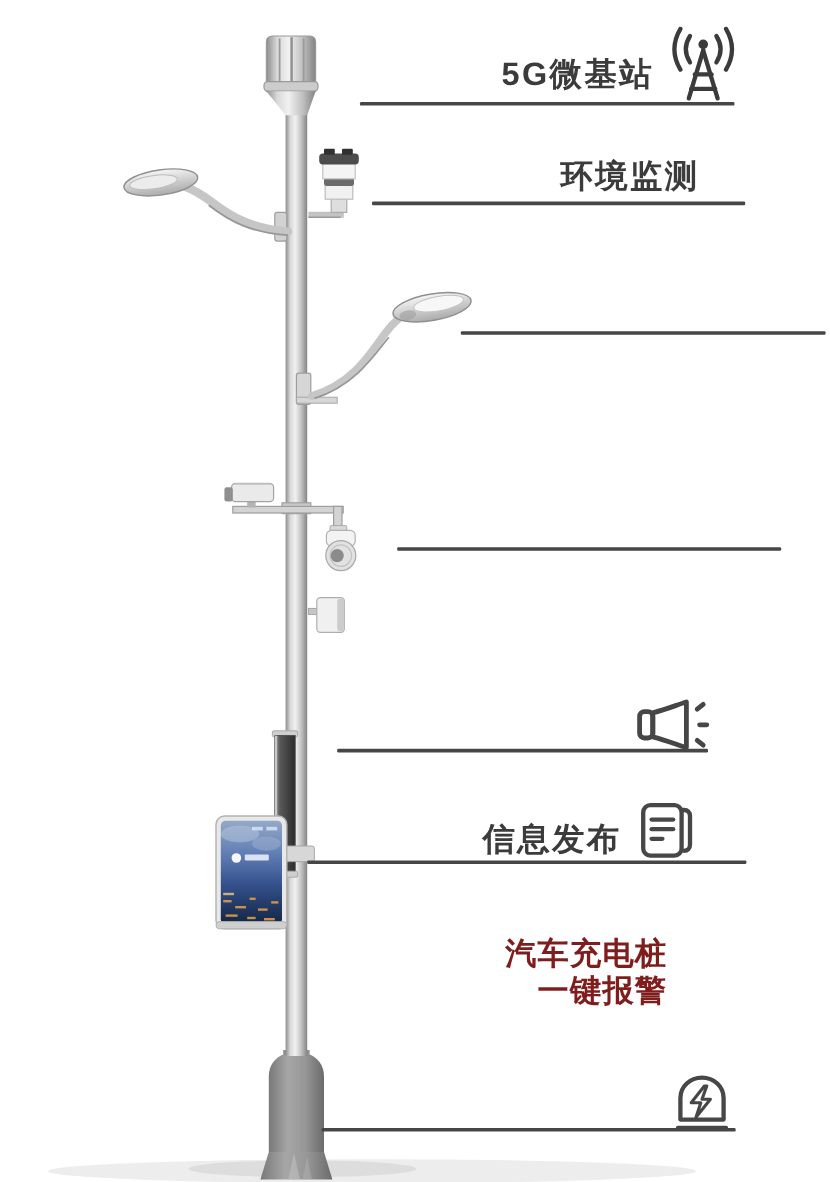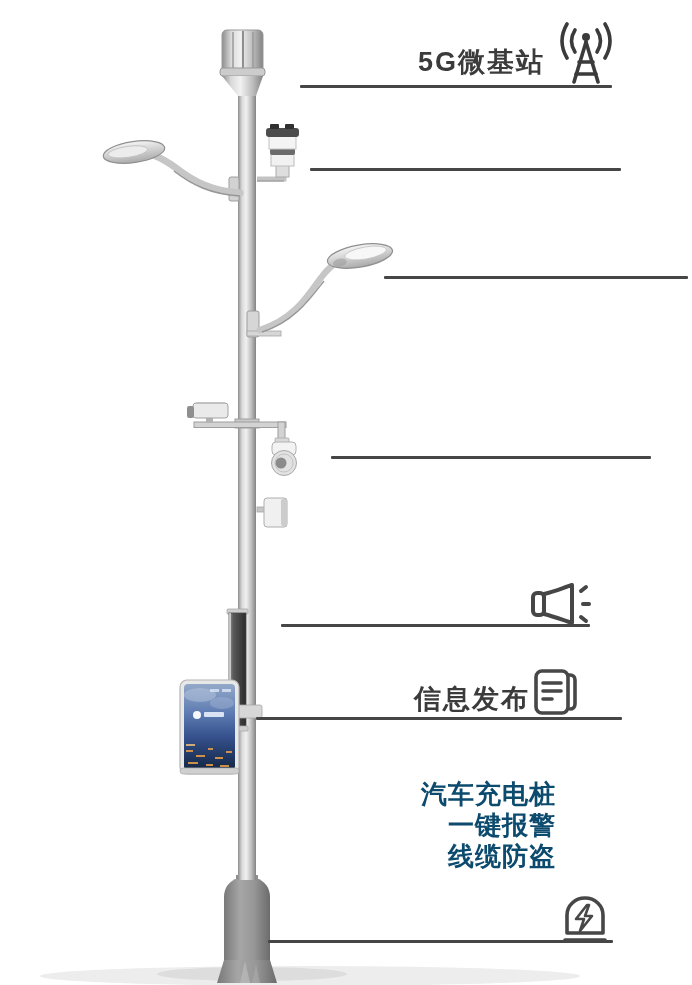--- a/index.html
+++ b/index.html
@@ -10,21 +10,21 @@
   }
   .pole-svg{position:absolute;left:0;top:0;}
   .lbl{
     position:absolute;font-weight:bold;font-size:27px;letter-spacing:2px;
     color:#3b3b3b;white-space:nowrap;
   }
   .rule{position:absolute;height:3px;background:#464646;border-radius:1px;}
   .icon{position:absolute;}
   .bottom-group{
     position:absolute;text-align:right;font-weight:bold;font-size:26px;
-    line-height:31px;letter-spacing:1px;color:#0c4a6e;white-space:nowrap;
+    line-height:31px;letter-spacing:1px;color:#7f1d1d;white-space:nowrap;
   }
 </style>
 </head>
 <body>
 
 <div class="stage">
 
   <svg class="pole-svg" width="692" height="985" viewBox="0 0 692 985">
     <defs>
       <linearGradient id="gPole" x1="0" y1="0" x2="1" y2="0">
@@ -191,50 +191,50 @@
         <path d="M34,20 L46,60"></path>
       <path d="M27,40 L41,40"></path>
         <path d="M24,52 L44,52"></path>
       <path d="M23,8 Q16,19 23,30"></path>
         <path d="M15,2 Q5,19 15,36"></path>
       <path d="M45,8 Q52,19 45,30"></path>
         <path d="M53,2 Q63,19 53,36"></path>
     </g>
   </svg>
 
+  <div class="lbl" style="right:109px;top:129px">环境监测</div>
 
 
 
 
   <svg class="icon" style="left:528px;top:582px" width="68" height="44" viewBox="0 0 68 44">
     <g stroke="#464646" stroke-width="4" fill="none" stroke-linecap="round" stroke-linejoin="round">
       <rect x="5" y="11" width="11" height="22" rx="4"></rect>
       <path d="M16,12 C28,9 37,5 44,3 L44,41 C37,39 28,35 16,32 Z"></path>
       <path d="M53,9 L58,5"></path>
         <path d="M55,22 L61,22"></path>
         <path d="M53,35 L58,39"></path>
     </g>
   </svg>
 
-  <div class="lbl" style="right:162px;top:681px">信息发布</div>
+  <div class="lbl" style="right:174px;top:681px">信息发布</div>
 
   <svg class="icon" style="left:530px;top:666px" width="52" height="52" viewBox="0 0 52 52">
     <g stroke="#474747" stroke-width="3.6" fill="none" stroke-linecap="round" stroke-linejoin="round">
       <path d="M38,9 L40,9 C43,9 45,11 45,14 L45,38 C45,41 43,43 40,43"></path>
       <rect x="6" y="5" width="32" height="42" rx="6" fill="#ffffff"></rect>
       <path d="M13,17 L31,17"></path>
         <path d="M13,25 L31,25"></path>
         <path d="M13,33 L22,33"></path>
     </g>
   </svg>
 
   <div class="bottom-group" style="right:136px;top:779px">
     <div>汽车充电桩</div>
     <div>一键报警</div>
-    <div>线缆防盗</div>
   </div>
 
   <svg class="icon" style="left:558px;top:894px" width="54" height="50" viewBox="0 0 54 50">
     <g stroke="#474747" fill="none" stroke-linecap="round" stroke-linejoin="round">
       <path d="M9,39 V21 C9,11.5 17,4 27,4 C37,4 45,11.5 45,21 V39 Z" stroke-width="3.6"></path>
       <path d="M29,11 L18,25 L26,25 L22,37 L34,22 L27,22 L31,11 Z" stroke-width="2.6"></path>
       <path d="M7,46 L47,46" stroke-width="3.6"></path>
     </g>
   </svg>
 

